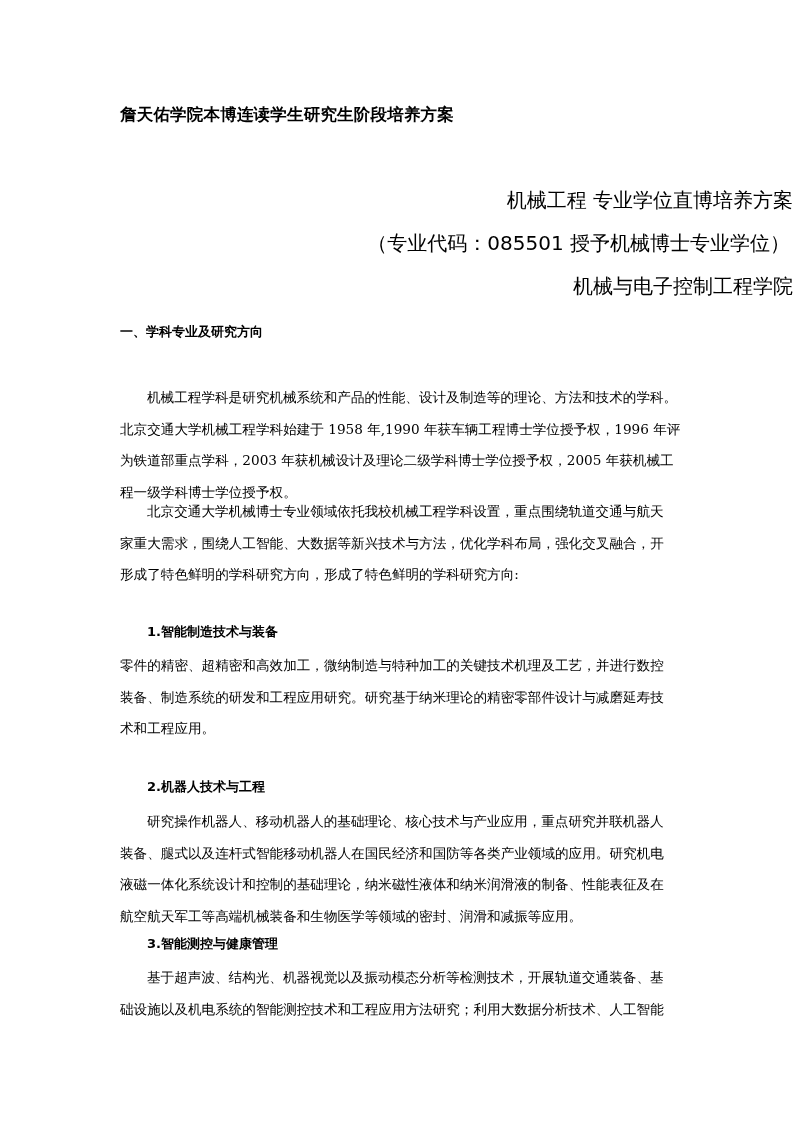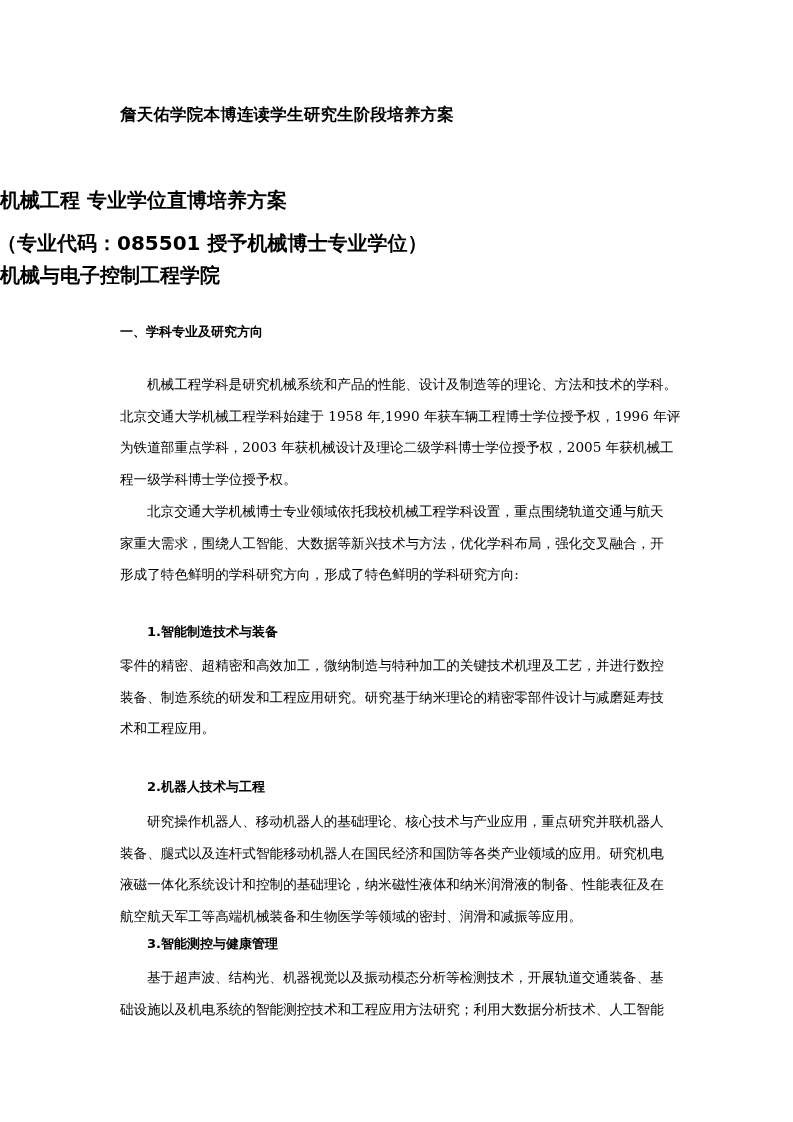--- a/index.html
+++ b/index.html
@@ -30,29 +30,28 @@
     font-family: "DejaVu Sans", "Liberation Sans", sans-serif;
     font-weight: bold;
     font-size: 16.5px;
     letter-spacing: 0.2px;
     white-space: nowrap;
   }
   .title-line {
     position: absolute;
     left: 0;
     width: 793px;
-    text-align: left;
+    text-align: right;
     font-family: "DejaVu Sans", "Liberation Sans", sans-serif;
     font-size: 20px;
     white-space: nowrap;
-    font-weight: bold;
   }
   .title-1 { top: 187px; }
   .title-2 { top: 230px; left: -3px; }
-  .title-3 { top: 262px; }
+  .title-3 { top: 273px; }
   .section-heading {
     position: absolute;
     left: 120px;
     top: 323px;
     font-family: Liberation Mono, monospace;
     font-weight: bold;
     font-size: 13px;
     white-space: nowrap;
   }
   .para {
@@ -73,21 +72,21 @@
   .line.indent { padding-left: 27px; }
   .para .line { text-indent: 0; }
   .sub-heading {
     position: absolute;
     left: 147px;
     font-family: "DejaVu Sans", "Liberation Sans", sans-serif;
     font-weight: bold;
     font-size: 13px;
     white-space: nowrap;
   }
-  .p1 { top: 369px; }
+  .p1 { top: 382px; }
   .p2 { top: 496px; }
   .h1 { top: 623px; }
   .p3 { top: 650px; }
   .h2 { top: 778px; }
   .p4 { top: 806px; }
   .h3 { top: 935px; }
   .p5 { top: 962px; }
 </style>
 </head>
 <body>

